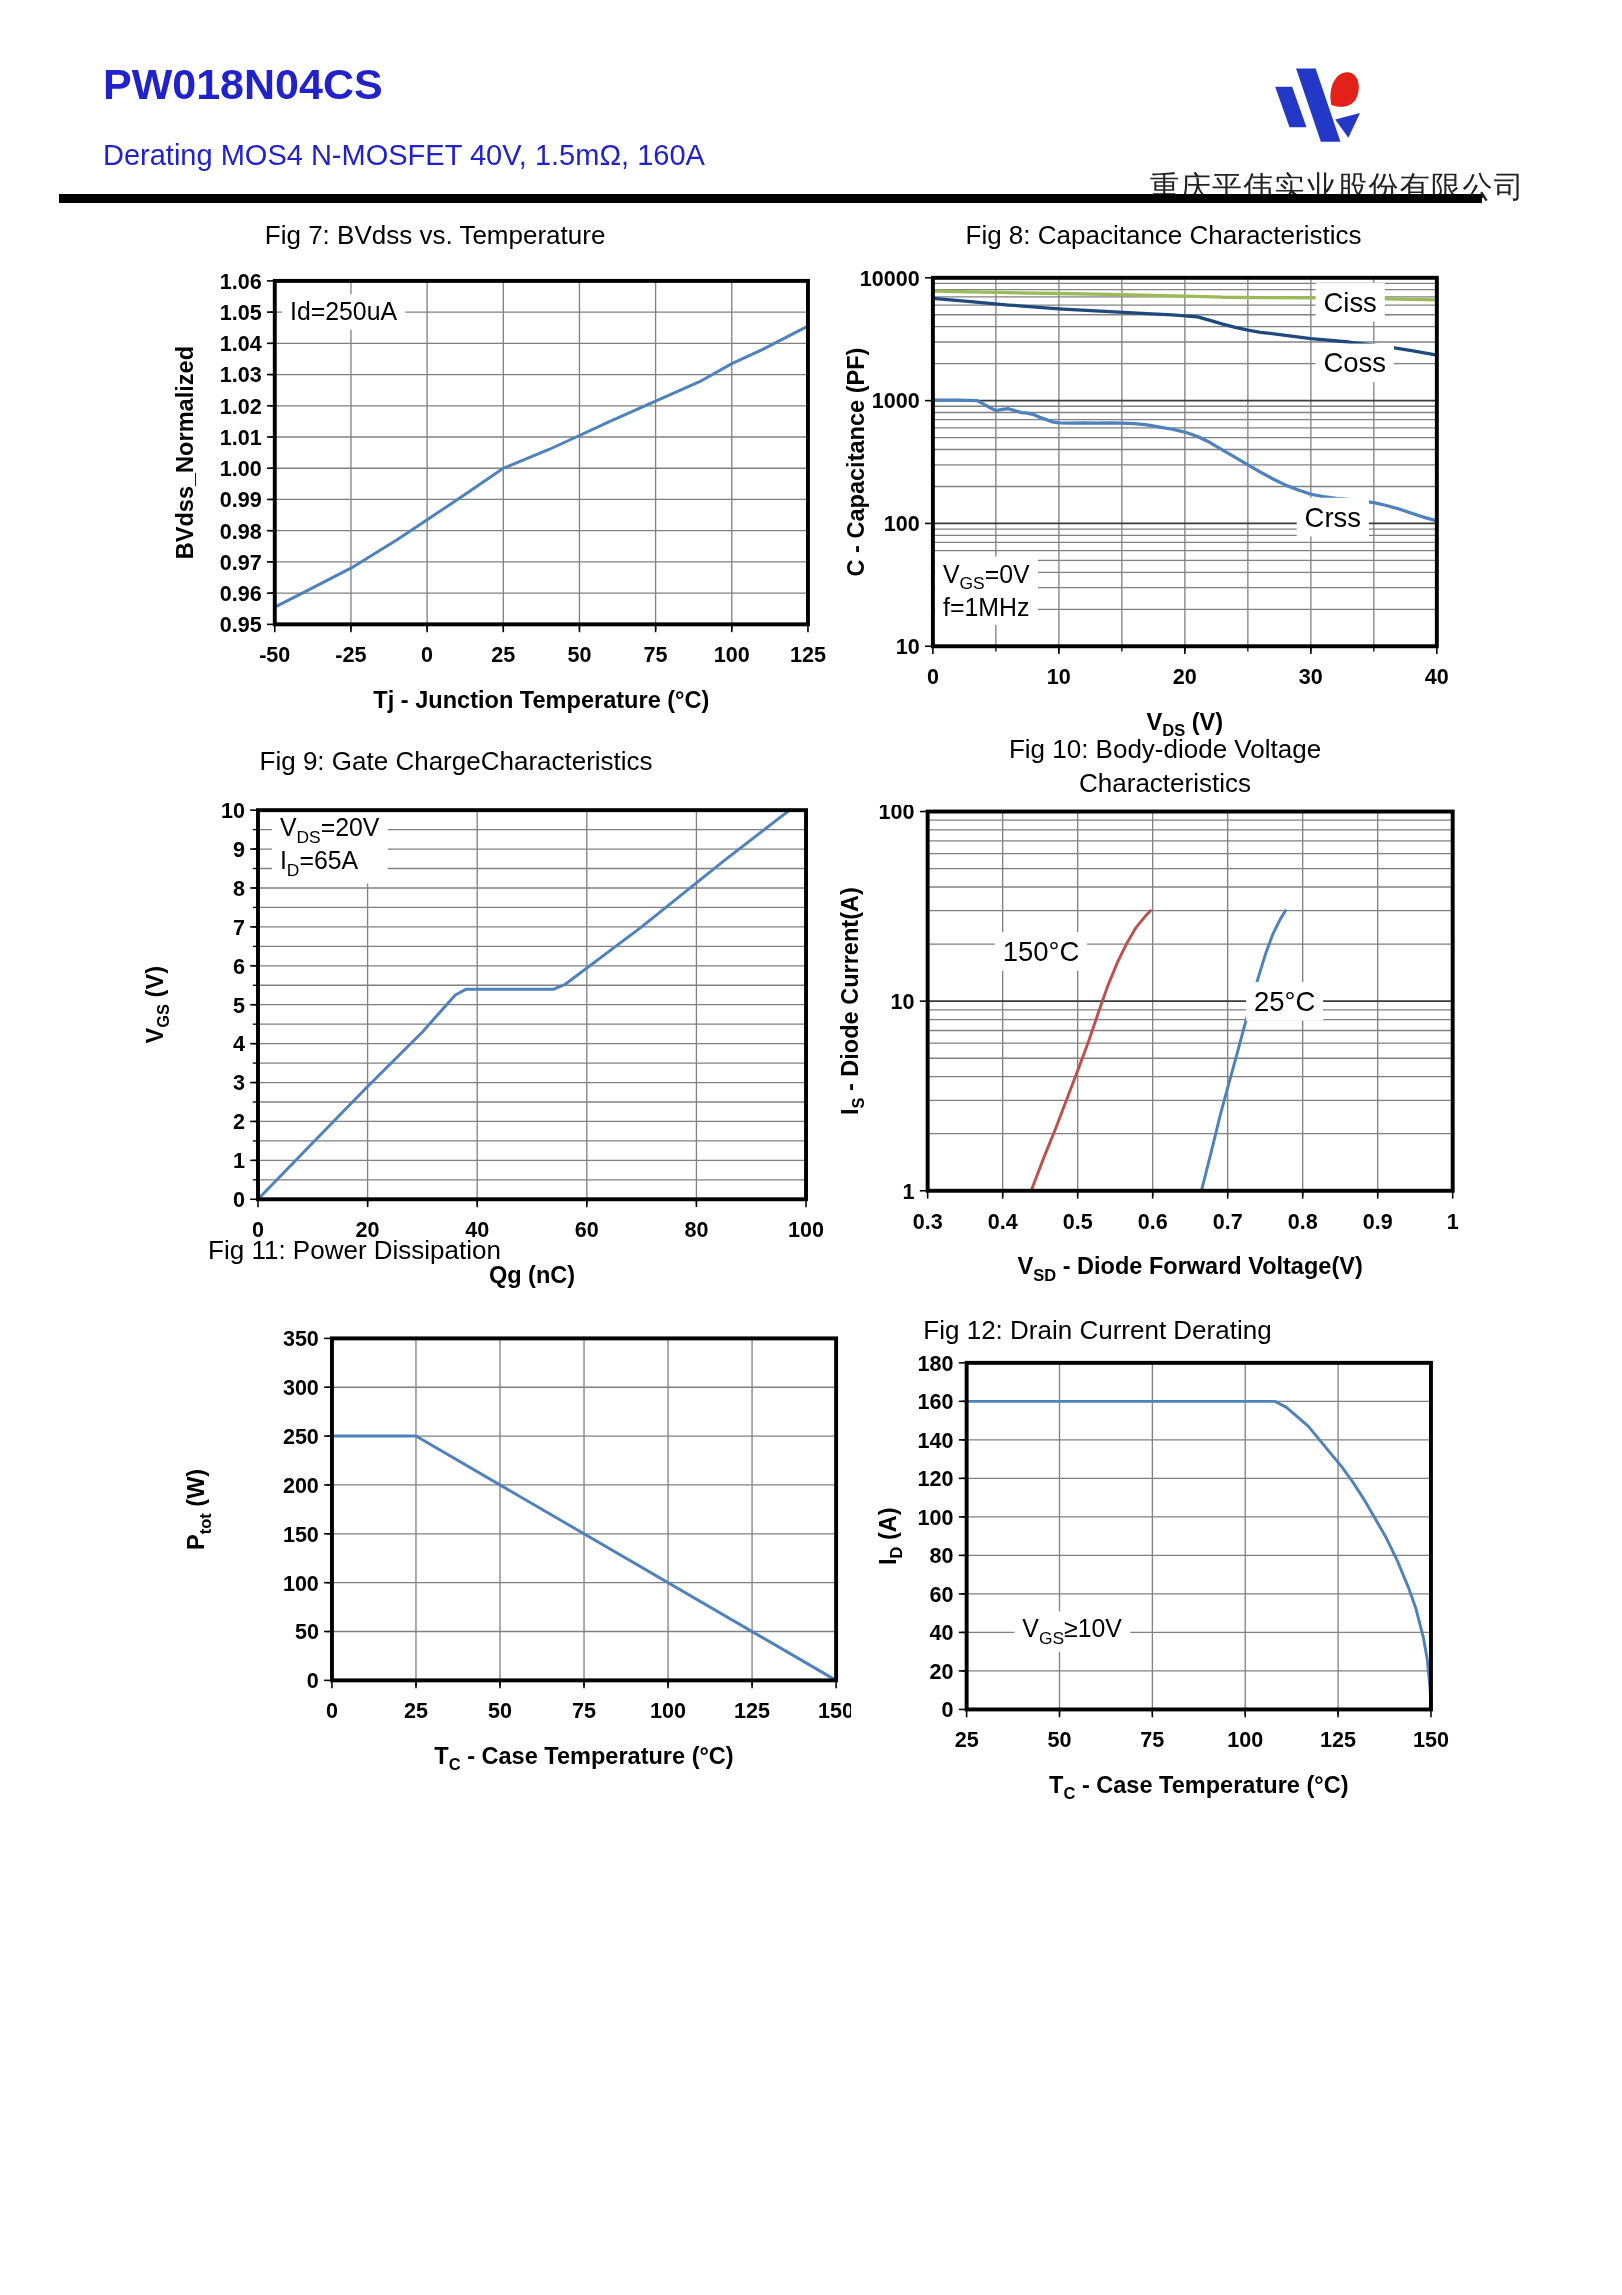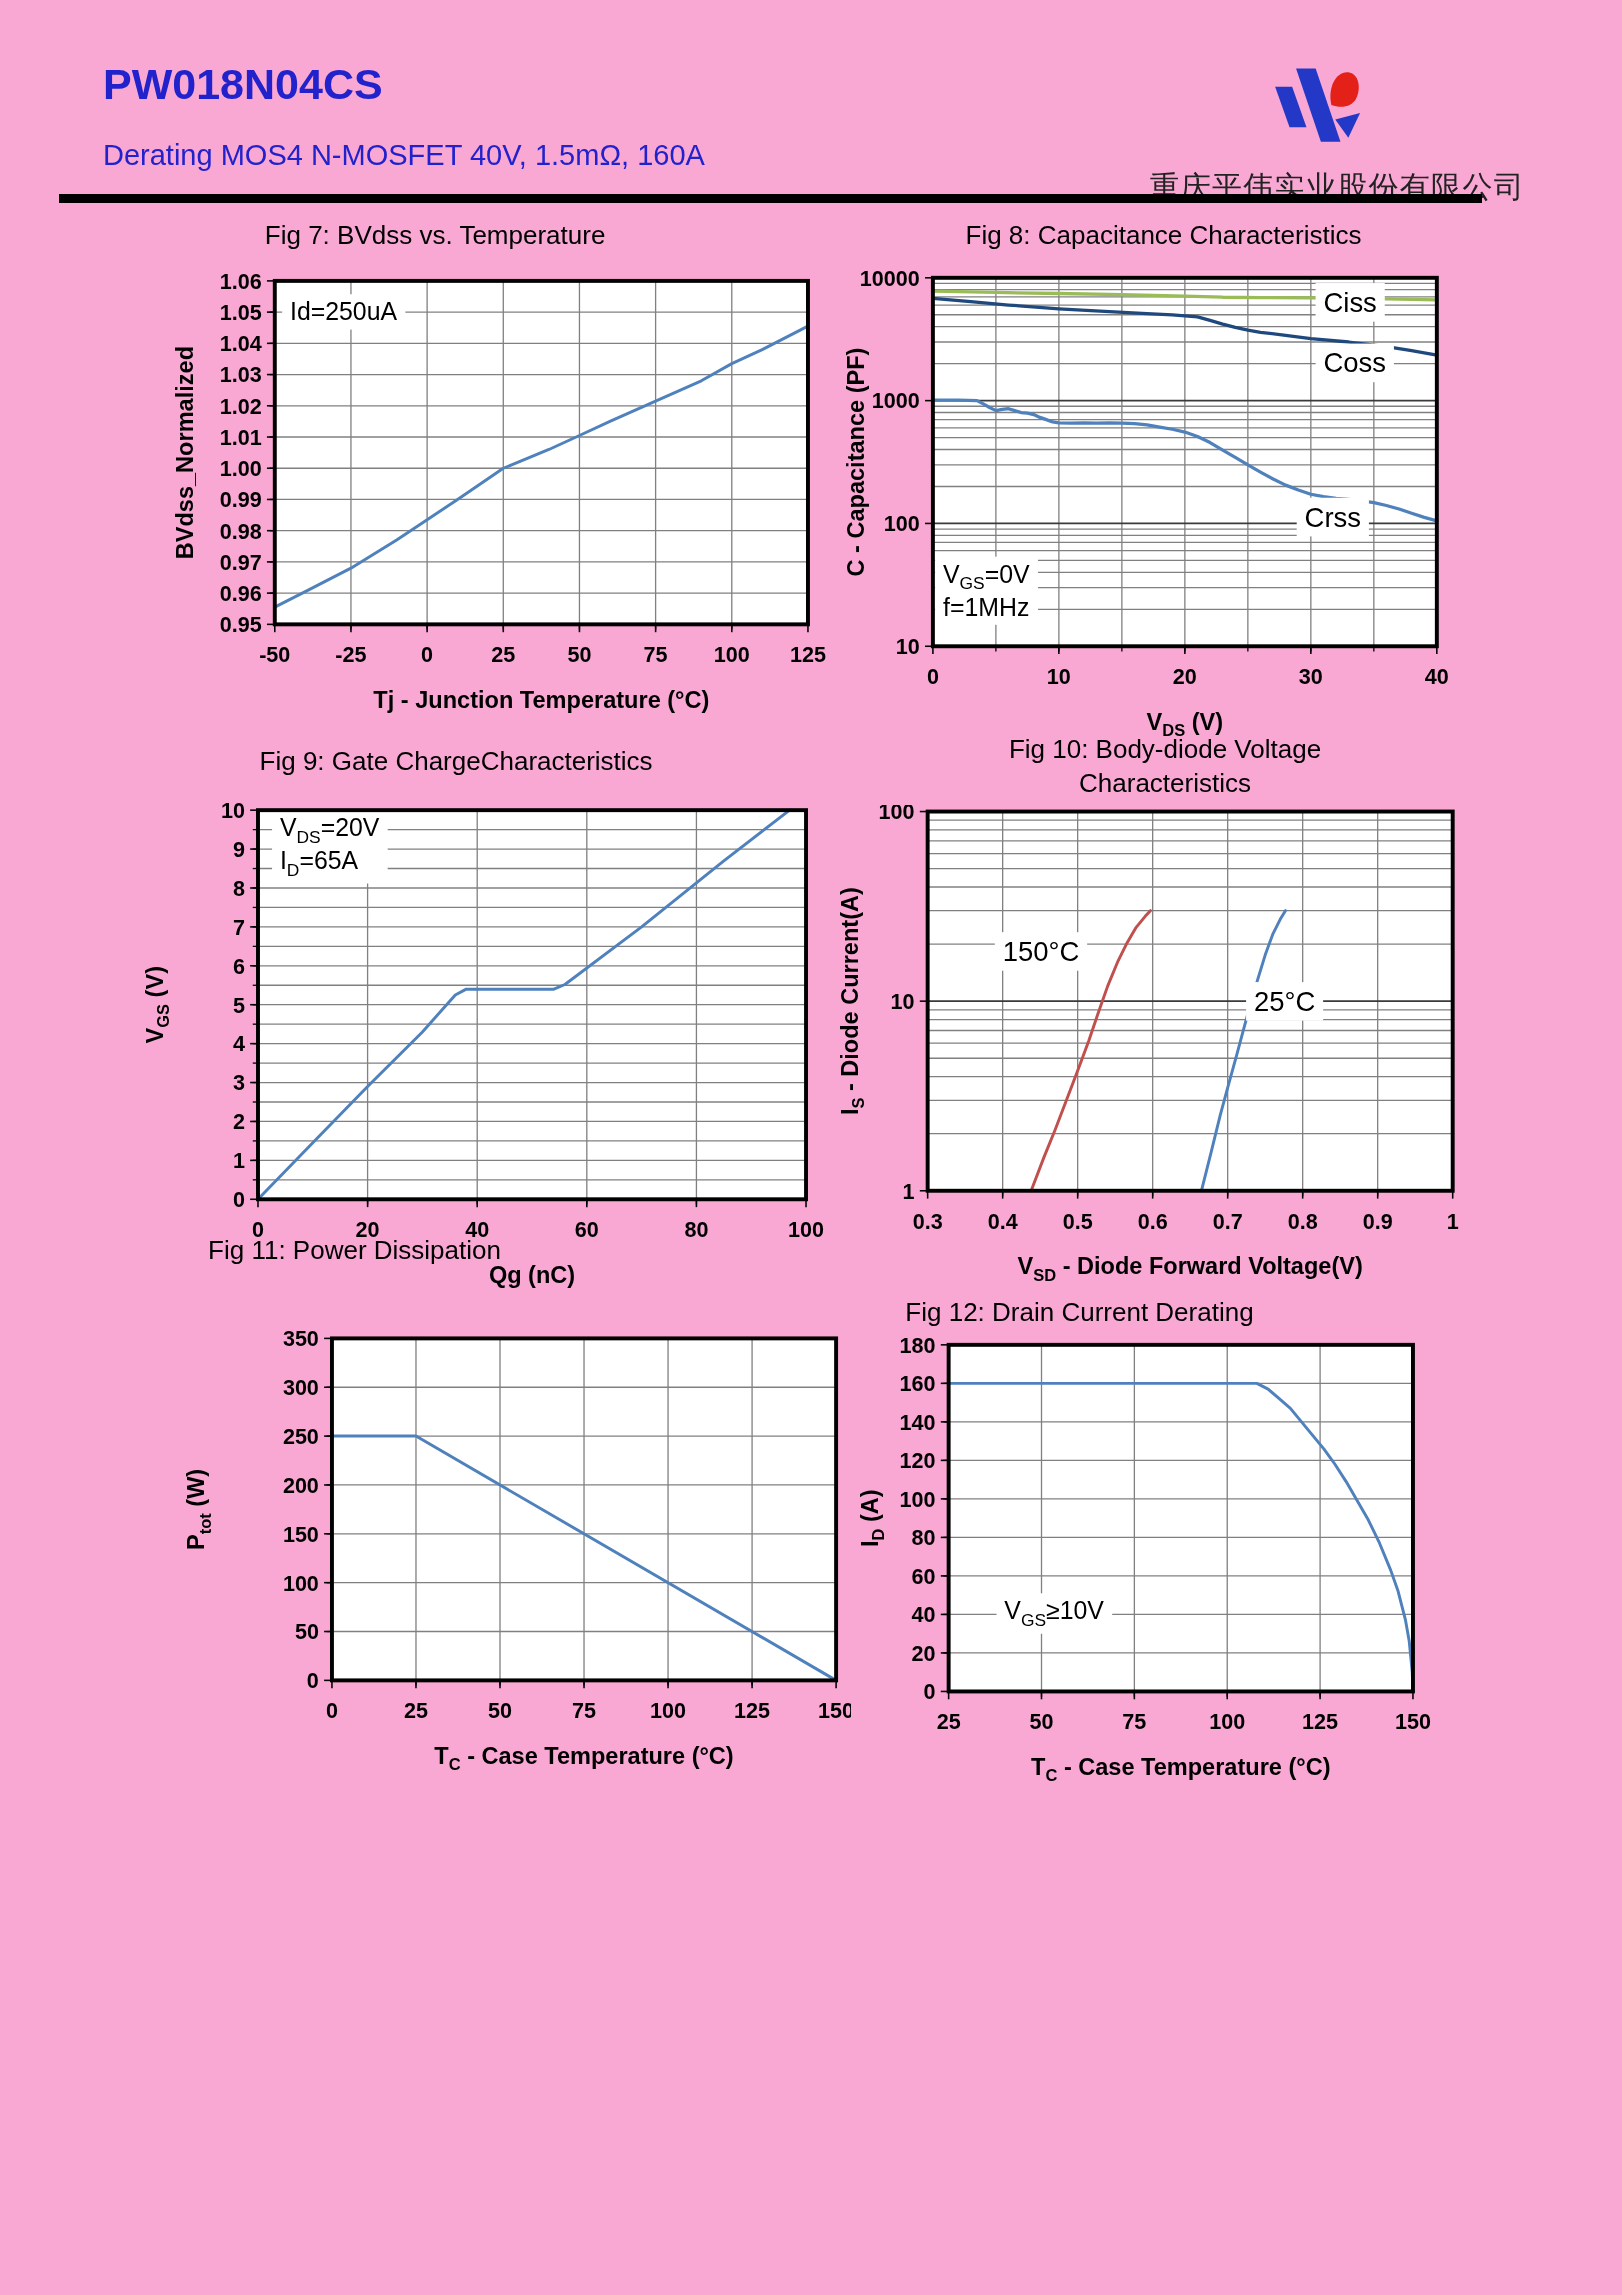--- a/index.html
+++ b/index.html
@@ -1,16 +1,16 @@
 <!DOCTYPE html>
 <html style="font-size:10.5px"><head>
 <meta charset="utf-8">
 <style>
   html,body{margin:0;padding:0;background:#888;}
-  .page{position:relative;width:1623px;height:2295px;background:#f9a8d4;overflow:hidden;
+  .page{position:relative;width:1623px;height:2295px;background:#ffffff;overflow:hidden;
         font-family:"Liberation Sans",sans-serif;}
   .pn{position:absolute;left:103px;top:60px;font-size:43px;font-weight:bold;color:#2222cc;}
   .sub{position:absolute;left:103px;top:139px;font-size:29px;color:#2222cc;}
   .logo{position:absolute;left:1266px;top:64px;width:98px;height:86px;}
   .cn{position:absolute;right:98px;top:154px;font-size:30px;color:#222;
       font-family:"Liberation Serif",serif;letter-spacing:1.3px;margin-top:13px;}
   .rule{position:absolute;left:59px;top:194px;width:1423px;height:8.5px;background:#000;}
   .chart-block{position:absolute;}
   .chart-title{display:block;font-size:26px;color:#000;text-align:center;line-height:1.3;margin:0 auto;}
   svg.chart{display:block;}
@@ -482,21 +482,21 @@
         </g>
         <text x="742.5" y="751" text-anchor="middle" font-size="36" font-family="&quot;Liberation Sans&quot;,sans-serif" fill="#000" font-weight="bold"><tspan>T</tspan><tspan dy="9.36" font-size="25.2">C</tspan><tspan dy="-9.36"> - Case Temperature (°C)</tspan></text>
         <g transform="translate(150,361.5) rotate(-90)">
           <text x="0" y="12" text-anchor="middle" font-size="36" font-family="&quot;Liberation Sans&quot;,sans-serif" fill="#000" font-weight="bold"><tspan>P</tspan><tspan dy="9.36" font-size="25.2">tot</tspan><tspan dy="-9.36"> (W)</tspan></text>
         </g>
         <path d="M357.0 249.4 L485.5 249.4 L1128.0 623.0" fill="none" stroke="#4f81bd" stroke-width="4.5" stroke-linejoin="round" stroke-linecap="round"></path>
         <rect x="357" y="100" width="771" height="523" fill="none" stroke="#000" stroke-width="6"></rect>
       </svg>
   </figure>
 
-  <figure class="chart-block" style="margin: 0px; left: 844px; top: 1296px; width: 739px;">
+  <figure class="chart-block" style="margin: 18px; left: 844px; top: 1296px; width: 739px;">
     <figcaption class="chart-title" style="height: 39px; transform: translateX(-134px);">Fig 12: Drain Current Derating</figcaption>
     <svg class="chart" width="739" height="484" viewBox="0 0 1130 740">
         <rect x="160" y="15" width="710" height="530" fill="#fff"></rect>
         <g stroke="#808080" stroke-width="2">
           <line x1="302" y1="15" x2="302" y2="545"></line>
           <line x1="444" y1="15" x2="444" y2="545"></line>
           <line x1="586" y1="15" x2="586" y2="545"></line>
           <line x1="728" y1="15" x2="728" y2="545"></line>
           <line x1="160" y1="486.1111111111111" x2="870" y2="486.1111111111111"></line>
           <line x1="160" y1="427.22222222222223" x2="870" y2="427.22222222222223"></line>

